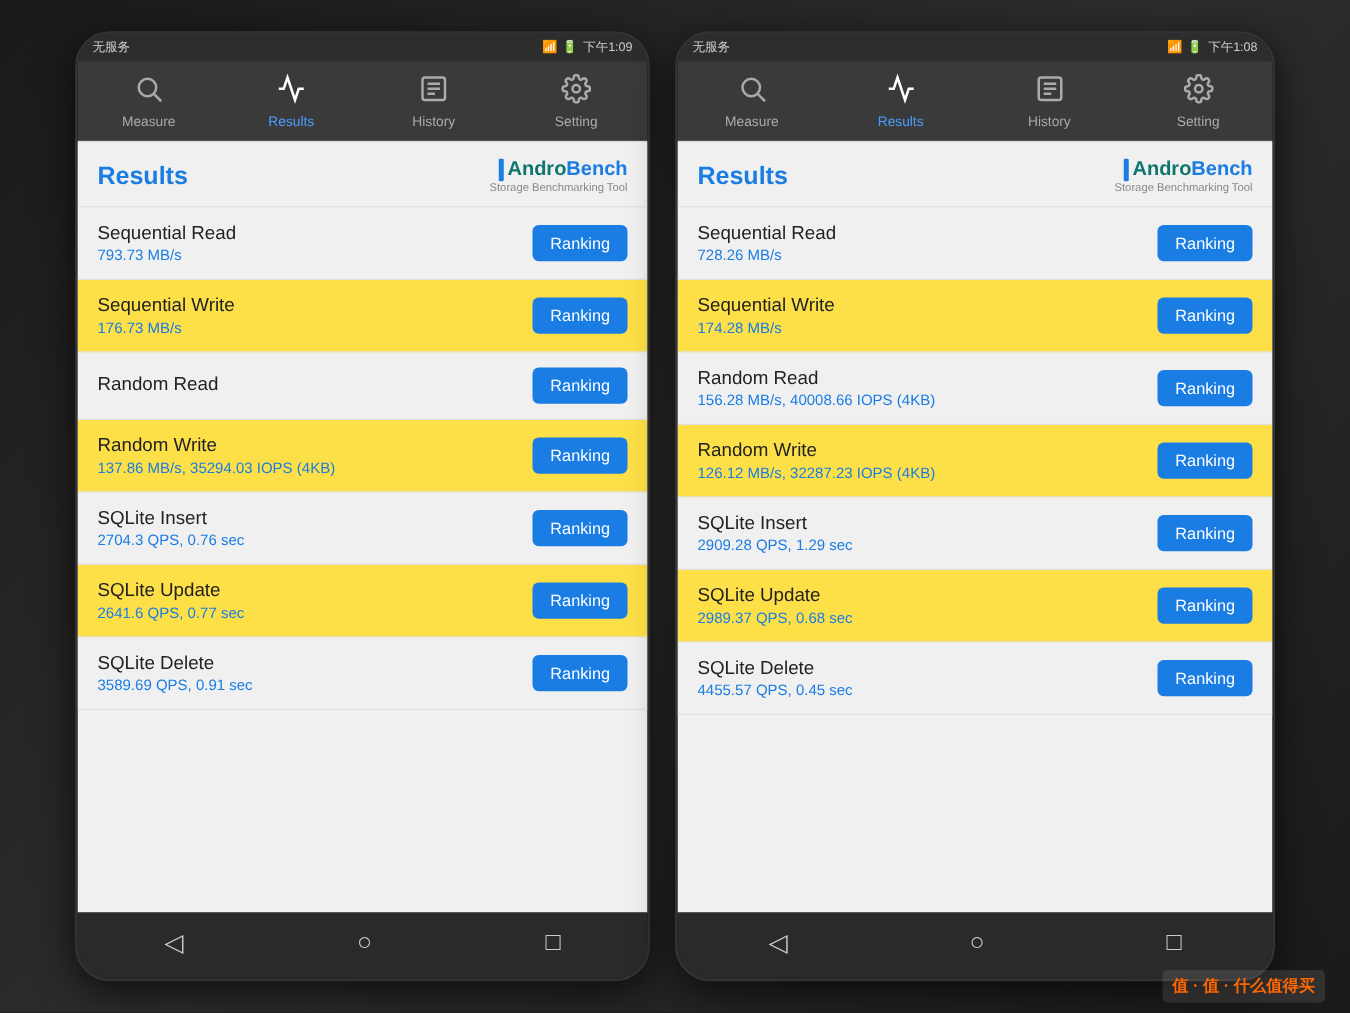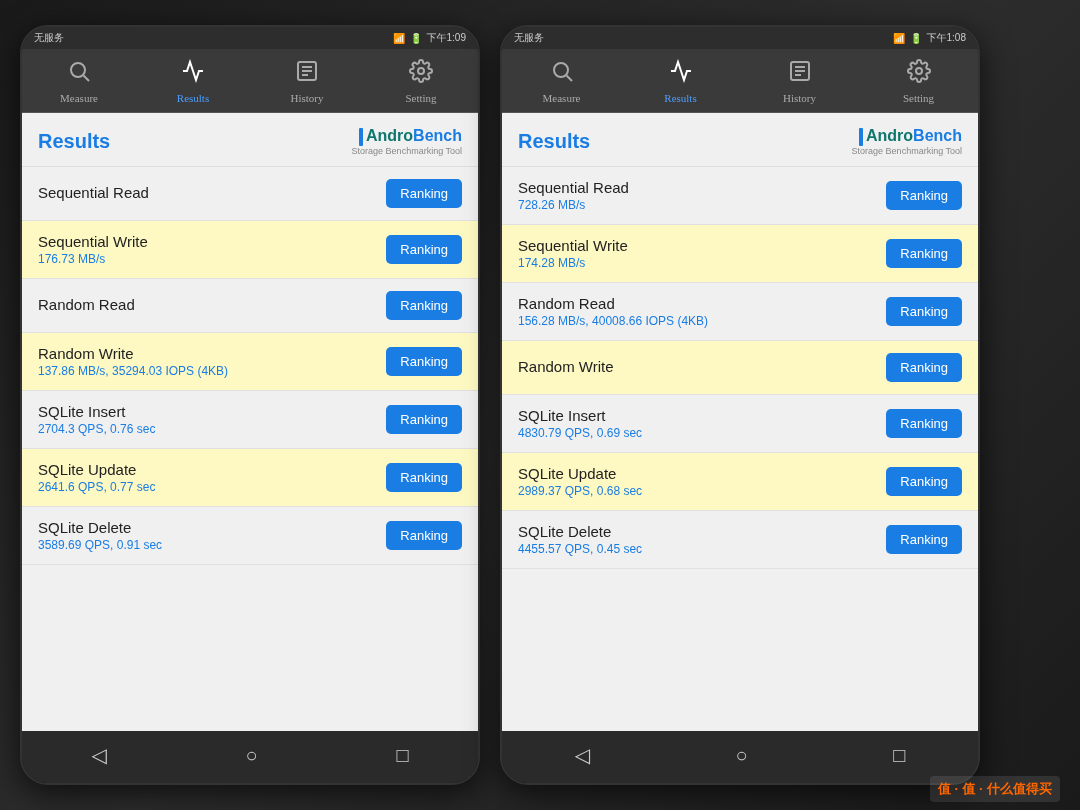--- a/index.html
+++ b/index.html
@@ -51,21 +51,20 @@
       border-bottom: 1px solid #555;
     }
     .nav-item {
       display: flex;
       flex-direction: column;
       align-items: center;
       gap: 3px;
       cursor: pointer;
       padding: 2px 10px;
       flex: 1;
-      font-family: Liberation Serif, serif;
     }
     .nav-item.active .nav-label {
       color: #4a9eff;
     }
     .nav-item .nav-icon {
       font-size: 22px;
       color: #aaa;
     }
     .nav-item.active .nav-icon {
       color: #fff;
@@ -102,21 +101,21 @@
       color: #222;
     }
     .androbench-logo .logo-main span {
       color: #0f766e;
     }
     .androbench-logo .logo-sub {
       font-size: 9px;
       color: #888;
     }
     .bench-item {
-      background: #fef9c3;
+      background: #fde047;
       padding: 12px 16px;
       border-bottom: 1px solid #e0e0e0;
       display: flex;
       justify-content: space-between;
       align-items: center;
     }
     .bench-item:nth-child(even) {
       background: #f0f0f0;
     }
     .bench-info { flex: 1; }
@@ -181,21 +180,21 @@
       height: 100%;
       background: linear-gradient(135deg, #1a1a1a 0%, #2d2d2d 50%, #1a1a1a 100%);
       position: absolute;
       top: 0; left: 0;
     }
     .phones-wrapper {
       position: relative;
       z-index: 1;
       display: flex;
       gap: 20px;
-      justify-content: flex-start;
+      justify-content: center;
       align-items: flex-start;
       width: 100%;
       padding: 25px 20px;
     }
   </style>
 </head>
 <body>
 
 <div class="scene-bg"></div>
 <div class="phones-wrapper">
@@ -258,20 +257,21 @@
           <div class="logo-main">
             <span class="logo-accent"></span><span>Andro</span><span style="color:#1a7de3">Bench</span>
           </div>
           <div class="logo-sub">Storage Benchmarking Tool</div>
         </div>
       </div>
 
       <div class="bench-item">
         <div class="bench-info">
           <div class="bench-name">Sequential Read</div>
+          <div class="bench-value">793.73 MB/s</div>
         </div>
         <button class="ranking-btn">Ranking</button>
       </div>
       <div class="bench-item">
         <div class="bench-info">
           <div class="bench-name">Sequential Write</div>
           <div class="bench-value">176.73 MB/s</div>
         </div>
         <button class="ranking-btn">Ranking</button>
       </div>
@@ -397,27 +397,28 @@
       <div class="bench-item">
         <div class="bench-info">
           <div class="bench-name">Random Read</div>
           <div class="bench-value">156.28 MB/s, 40008.66 IOPS (4KB)</div>
         </div>
         <button class="ranking-btn">Ranking</button>
       </div>
       <div class="bench-item">
         <div class="bench-info">
           <div class="bench-name">Random Write</div>
+          <div class="bench-value">126.12 MB/s, 32287.23 IOPS (4KB)</div>
         </div>
         <button class="ranking-btn">Ranking</button>
       </div>
       <div class="bench-item">
         <div class="bench-info">
           <div class="bench-name">SQLite Insert</div>
-          <div class="bench-value">4830.79 QPS, 0.69 sec</div>
+          <div class="bench-value">2909.28 QPS, 1.29 sec</div>
         </div>
         <button class="ranking-btn">Ranking</button>
       </div>
       <div class="bench-item">
         <div class="bench-info">
           <div class="bench-name">SQLite Update</div>
           <div class="bench-value">2989.37 QPS, 0.68 sec</div>
         </div>
         <button class="ranking-btn">Ranking</button>
       </div>

